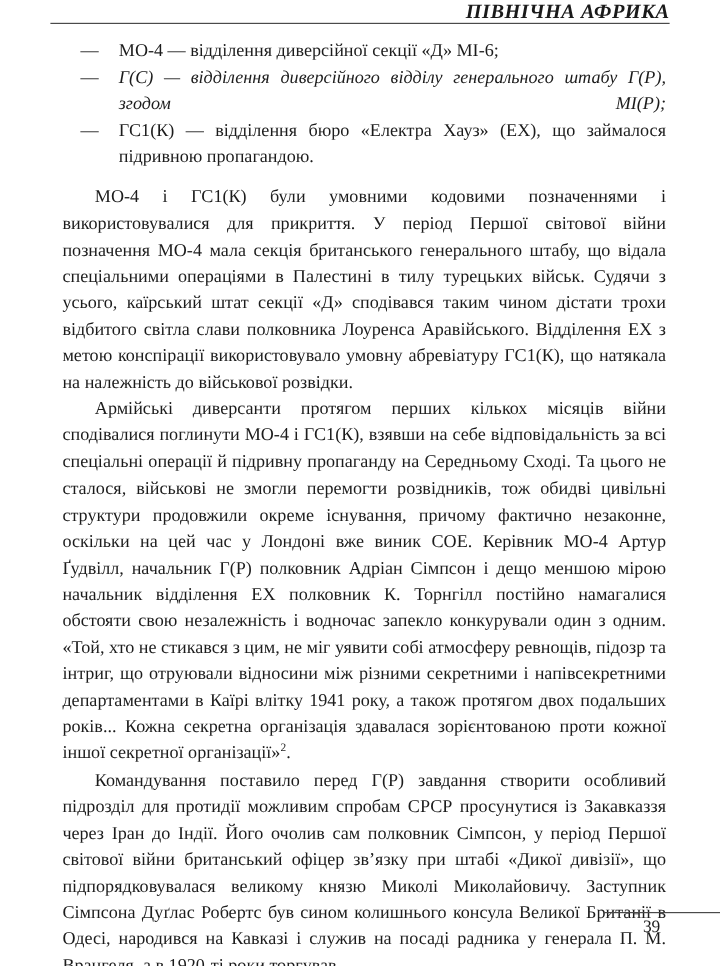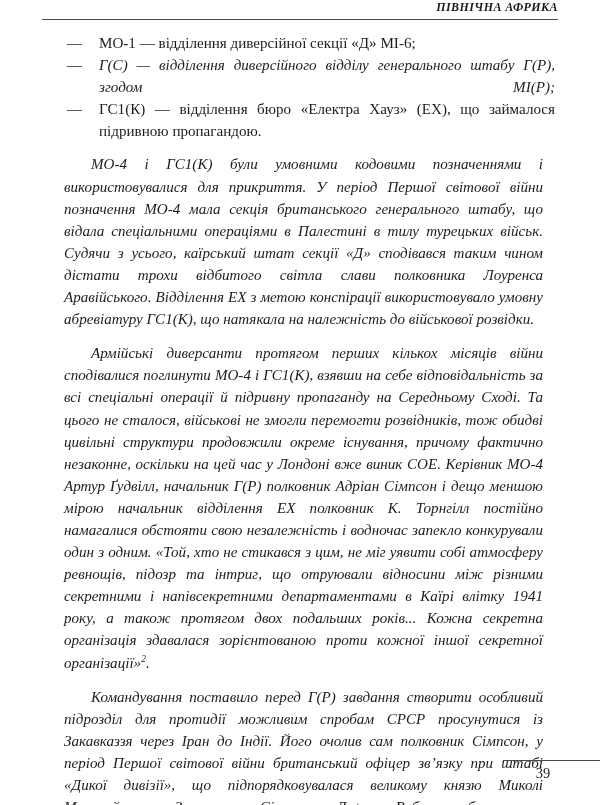--- a/index.html
+++ b/index.html
@@ -30,21 +30,21 @@
     left: 42px;
     width: 516px;
     height: 22px;
   }
   .header-title {
     position: absolute;
     right: 0;
     top: 0;
     font-style: italic;
     font-weight: bold;
-    font-size: 12px;
+    font-size: 17px;
     letter-spacing: 0.4px;
     color: #1a1a1a;
     white-space: nowrap;
     font-variant: normal;
   }
   .header-rule {
     position: absolute;
     left: 0;
     top: 19px;
     width: 516px;
@@ -92,24 +92,23 @@
     font-style: italic;
   }
 
   
   .para {
     font-size: 15.1px;
     line-height: 22.1px;
     text-align: justify;
     text-align-last: left;
     text-indent: 27px;
-    margin: 12px;
+    margin: 0;
     color: #1c1c1c;
     hyphens: none;
-    font-style: italic;
   }
   .para.gap-top {
     margin-top: 11px;
   }
   .para .fn {
     font-size: 9.5px;
     vertical-align: super;
     line-height: 0;
   }
 
@@ -147,21 +146,21 @@
   <div class="header">
     <div class="header-title">ПІВНІЧНА АФРИКА</div>
     <div class="header-rule"></div>
   </div>
 
   <div class="content">
 
     <ul class="dash-list">
       <li class="dash-item">
         <span class="dash-mark">—</span>
-        <span class="dash-text">МО-1 — відділення диверсійної секції «Д» МІ-6;</span>
+        <span class="dash-text">МО-4 — відділення диверсійної секції «Д» МІ-6;</span>
       </li>
       <li class="dash-item force-justify">
         <span class="dash-mark">—</span>
         <span class="dash-text">Г(С) — відділення диверсійного відділу генерального штабу Г(Р), згодом МІ(Р);</span>
       </li>
       <li class="dash-item">
         <span class="dash-mark">—</span>
         <span class="dash-text">ГС1(К) — відділення бюро «Електра Хауз» (ЕХ), що займалося підривною пропагандою.</span>
       </li>
     </ul>

